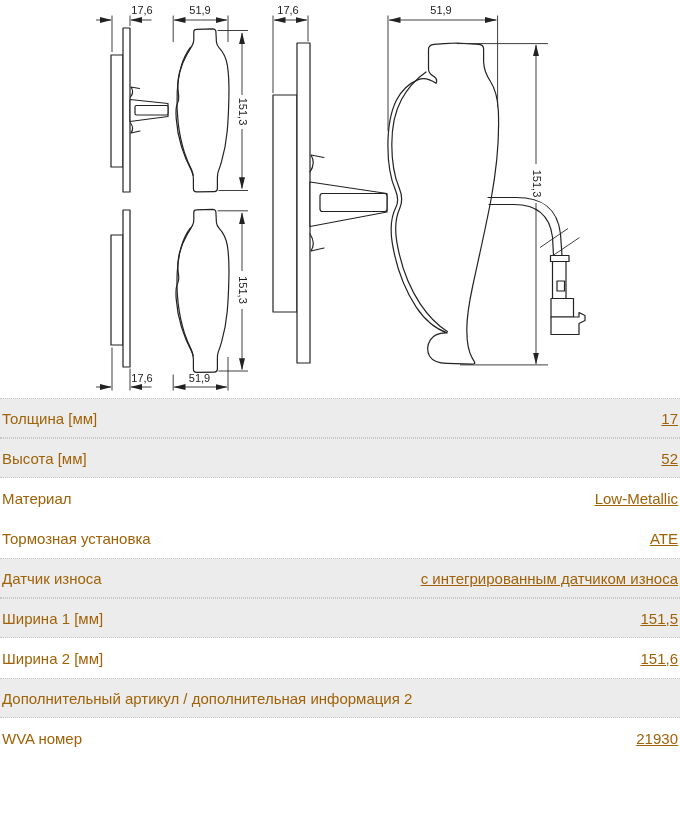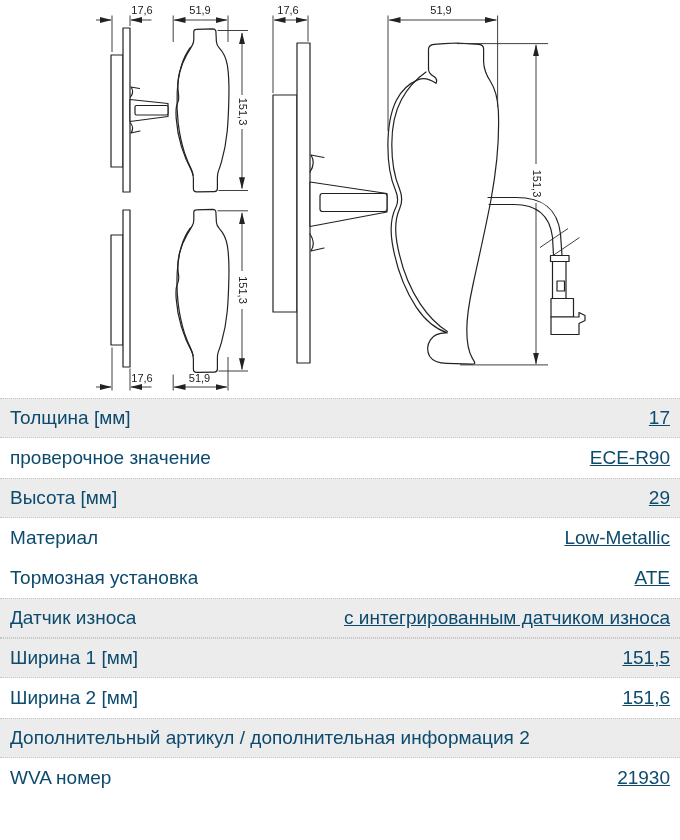--- a/index.html
+++ b/index.html
@@ -4,21 +4,21 @@
 <style>
   html,body{margin:0;padding:0;background:#fff;}
   .page{width:680px;height:840px;overflow:hidden;background:#fff;font-family:"Liberation Sans",sans-serif;}
   svg.drawing{display:block;background:#fff;}
   .ln{fill:#fff;stroke:#222;stroke-width:1.2;stroke-linejoin:round;}
   .lno{fill:none;stroke:#222;stroke-width:1.2;stroke-linecap:round;stroke-linejoin:round;}
   .dim{fill:none;stroke:#2a2a2a;stroke-width:0.9;}
   .dimtext{font-family:"Liberation Sans",sans-serif;font-size:11px;fill:#1b1b1b;}
   .spec-table{width:680px;}
   .row{height:40px;display:flex;align-items:center;justify-content:space-between;
-       padding:0 10px;box-sizing:border-box;font-size:19px;color:#0c4a6e;background:#fff;}
+       padding:0 2px;box-sizing:border-box;font-size:15px;color:#a16207;background:#fff;}
   .row.alt{background:#ececec;border-top:1px dotted #c6c6c6;border-bottom:1px dotted #c6c6c6;}
   .row .label{text-align:left;white-space:nowrap;overflow:hidden;}
   .row .value{text-align:right;white-space:nowrap;padding-left:12px;text-decoration:underline;}
 </style>
 </head>
 <body>
 
 <div class="page">
 
   <svg class="drawing" width="680" height="398" viewBox="0 0 680 398">
@@ -137,27 +137,23 @@
       <path class="dim" d="M536,203 L536,363.8" marker-end="url(#arw)"></path>
       <text class="dimtext" x="536.5" y="183.5" dy="3.5" text-anchor="middle" transform="rotate(90 536.5 183.5)">151,3</text>
     </g>
   </svg>
 
   <div class="spec-table">
     <div class="row alt">
       <span class="label">Толщина [мм]</span>
       <span class="value">17</span>
     </div>
-    <div class="row">
-      <span class="label">проверочное значение</span>
-      <span class="value">ECE-R90</span>
-    </div>
     <div class="row alt">
       <span class="label">Высота [мм]</span>
-      <span class="value">29</span>
+      <span class="value">52</span>
     </div>
     <div class="row">
       <span class="label">Материал</span>
       <span class="value">Low-Metallic</span>
     </div>
     <div class="row">
       <span class="label">Тормозная установка</span>
       <span class="value">ATE</span>
     </div>
     <div class="row alt">

